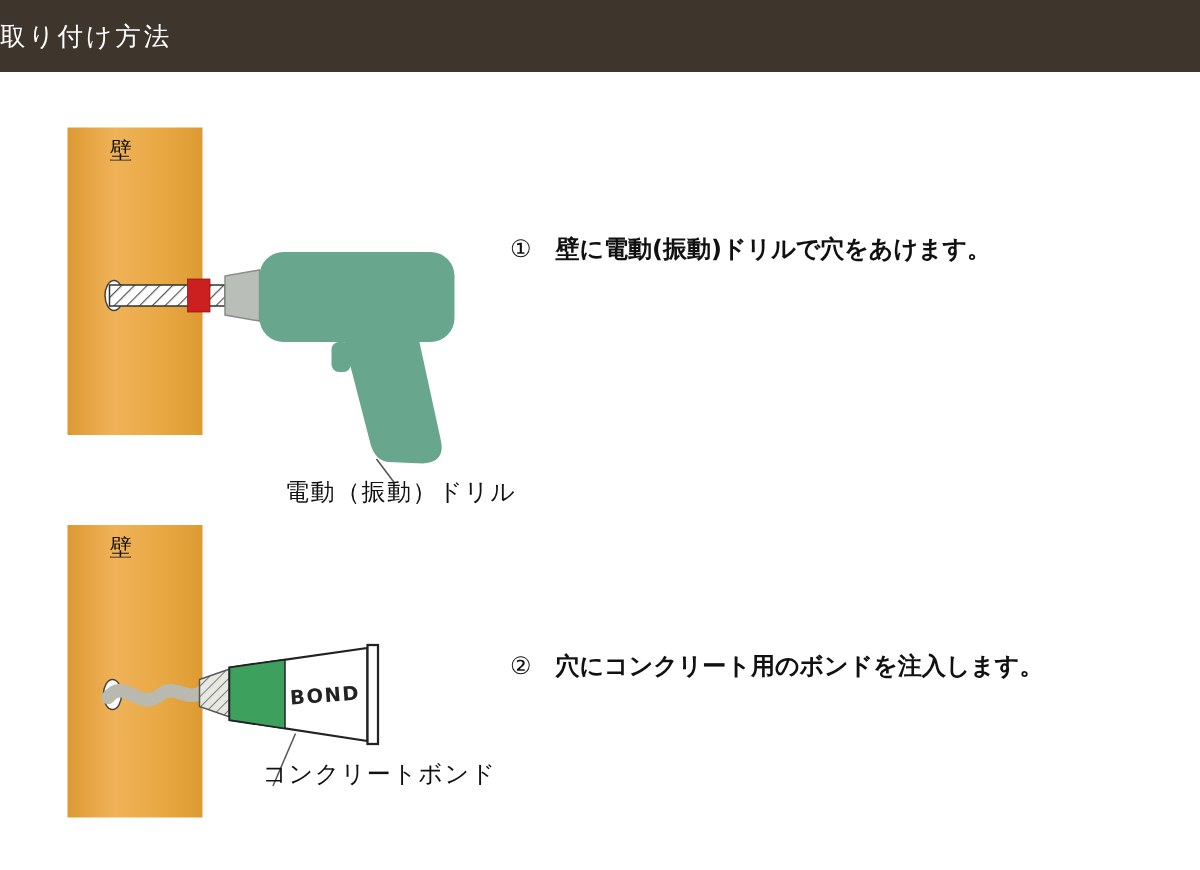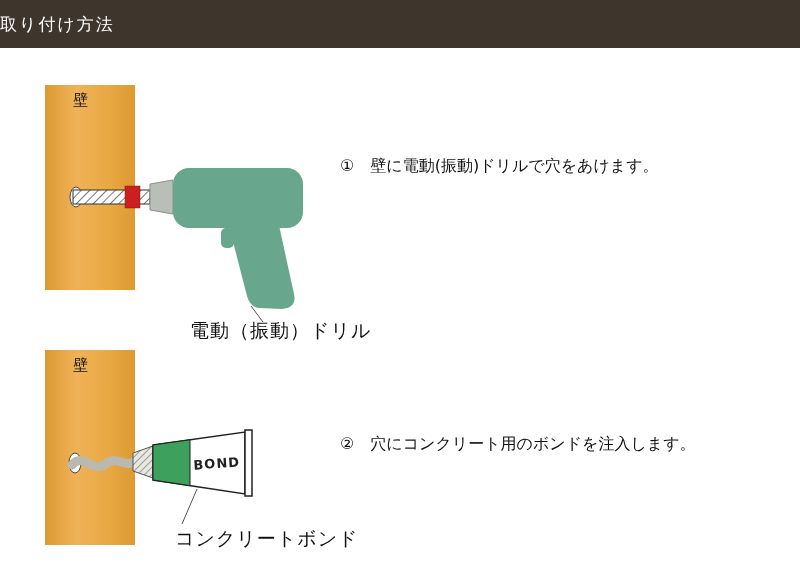--- a/index.html
+++ b/index.html
@@ -28,33 +28,33 @@
   #wall2 { top:350px; height:195px; }
   .wall-label {
     position:absolute; font-size:15px; color:#111; letter-spacing:1px;
   }
   #wall-label-1 { left:73px; top:91px; }
   #wall-label-2 { left:73px; top:356px; }
   .illustration { position:absolute; }
   #drill-svg { left:45px; top:158px; }
   #bond-svg  { left:45px; top:425px; }
   .tool-label {
-    position:absolute; font-size:19px; color:#111; letter-spacing:1px;font-family:Liberation Serif, serif;
+    position:absolute; font-size:16px; color:#111; letter-spacing:1px;font-family:Liberation Serif, serif;
   }
   #tool-label-1 { left:190px; top:318px; }
-  #tool-label-2 { left:175px; top:526px; }
+  #tool-label-2 { left:175px; top:506px; }
   .step-text {
     position:absolute; left:340px;
     display:flex; align-items:flex-start;
     font-size:16px; line-height:28px; color:#111;
   }
   #step1-text { top:152px; }
   #step2-text { top:430px; }
   .step-number { margin-right:16px; flex:0 0 auto; }
-  .step-lines  { display:block; }
+  .step-lines  { display:block;font-weight:bold; }
 </style>
 </head>
 <body>
 
 <div class="header">
   <span class="title">取り付け方法</span>
 </div>
 
 <div class="wall" id="wall1"></div>
 <span class="wall-label" id="wall-label-1">壁</span>

